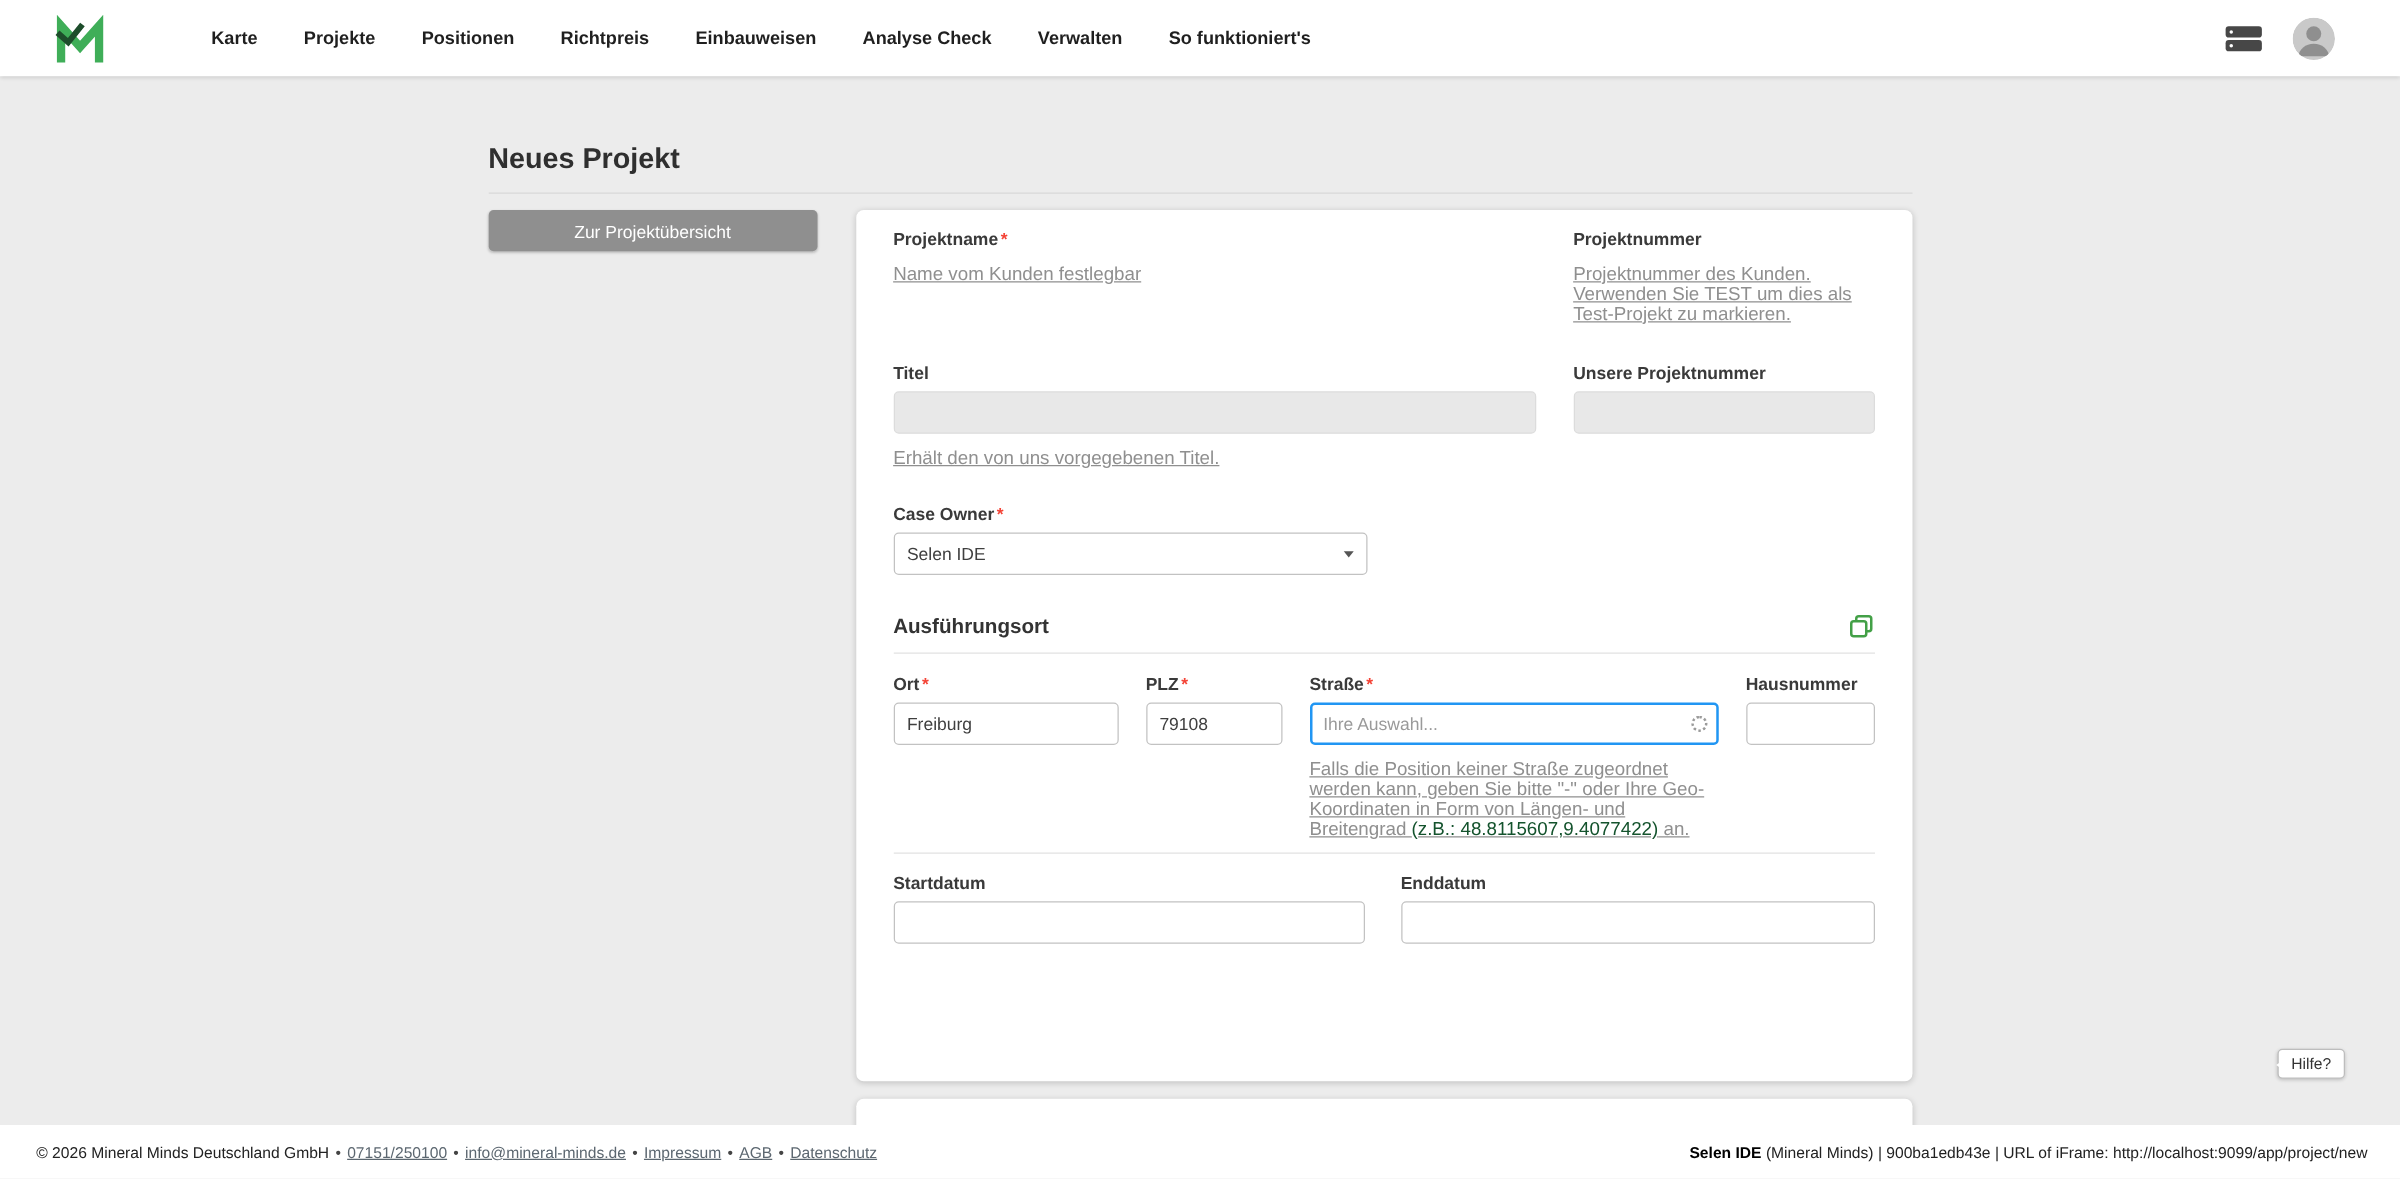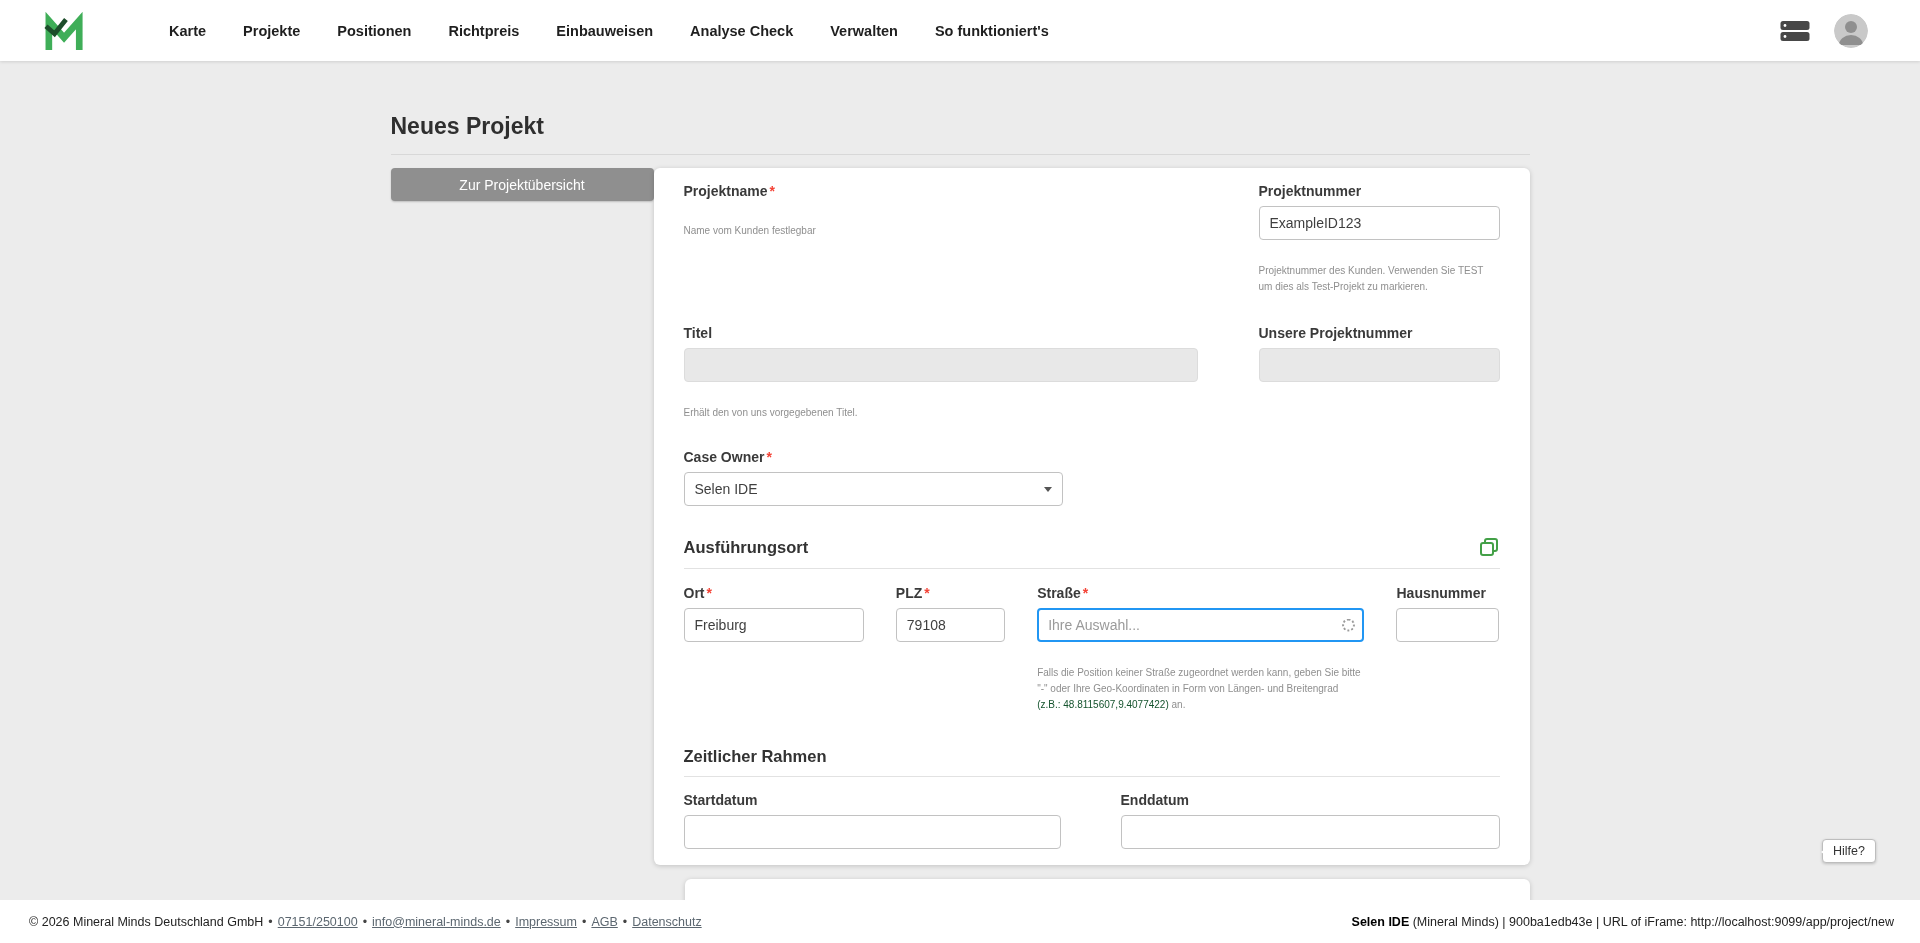--- a/index.html
+++ b/index.html
@@ -26,21 +26,21 @@
   }
   .nav-right { margin-left:auto; display:flex; align-items:center; gap:24px; padding-right:52px; }
   .nav-icon { display:flex; cursor:pointer; }
   .avatar { width:34px; height:34px; border-radius:50%; overflow:hidden; display:flex; cursor:pointer; }
 
   
   .main { flex:1 1 auto; position:relative; overflow:hidden; background:#ececec; }
   .wrapper { width:1139px; margin:0 auto; padding-top:52px; }
   .page-title { margin:0; font-size:23px; font-weight:700; color:#2f2f2f; }
   .title-divider { margin-top:14px; border-top:1px solid #d8d8d8; height:0; }
-  .content-row { display:flex; margin-top:13px; align-items:flex-start; }
+  .content-row { display:flex; gap:31px; margin-top:13px; align-items:flex-start; }
   .left-col { width:263px; flex:0 0 263px; }
   .back-btn {
     width:100%; height:33px; background:#8f8f8f; color:#fff;
     border:none; border-radius:4px; font-size:14px; font-family:inherit;
     cursor:pointer; box-shadow:0 1px 2px rgba(0,0,0,.2);
   }
 
   .card {
     flex:1 1 auto; background:#fff; border-radius:6px;
     box-shadow:0 1px 5px rgba(0,0,0,.18);
@@ -66,21 +66,21 @@
   }
   .req { color:#f44336; font-weight:700; margin-left:2px; }
   .txt {
     width:100%; height:34px; border:1px solid #c2c2c2; border-radius:4px;
     padding:0 10px; font-size:14px; color:#3f3f3f; font-family:inherit;
     background:#fff; outline:none;
   }
   .txt::placeholder { color:#9a9a9a; }
   .txt:disabled { background:#e8e8e8; border-color:#dcdcdc; }
   .txt.focused { border:2px solid #2196f3; padding:0 9px; padding-right:30px; }
-  .helper { font-size:10px; color:#8f8f8f; margin-top:23px; line-height:16px; }
+  .helper { font-size:15px; color:#8f8f8f; margin-top:12px; line-height:16px;text-decoration:underline; }
   .helper .light { color:#14532d; }
 
   .input-wrap { position:relative; }
   .spinner {
     position:absolute; right:9px; top:50%; transform:translateY(-50%);
     width:13px; height:13px; border:2px dotted #9b9b9b; border-radius:50%;
   }
 
   .select {
     width:100%; height:34px; border:1px solid #c2c2c2; border-radius:4px;
@@ -182,21 +182,20 @@
           <div class="field w514">
             <label>
               <span>Projektname</span><span class="req">*</span>
             </label>
             <div class="helper">Name vom Kunden festlegbar</div>
           </div>
           <div class="field w241">
             <label>
               <span>Projektnummer</span>
             </label>
-            <input class="txt" value="ExampleID123" style="">
             <div class="helper">Projektnummer des Kunden. Verwenden Sie TEST um dies als Test-Projekt zu markieren.</div>
           </div>
         </div>
 
         <div class="form-row row2">
           <div class="field w514">
             <label>
               <span>Titel</span>
             </label>
             <input class="txt" disabled="" value="" style="">
@@ -259,23 +258,20 @@
             </div>
           </div>
           <div class="field w103">
             <label>
               <span>Hausnummer</span>
             </label>
             <input class="txt" value="" style="">
           </div>
         </div>
 
-        <div class="section-head s2">
-          <span>Zeitlicher Rahmen</span>
-        </div>
         <div class="section-divider"></div>
 
         <div class="form-row row5">
           <div class="field w377">
             <label>
               <span>Startdatum</span>
             </label>
             <input class="txt" value="" style="">
           </div>
           <div class="field w379">

